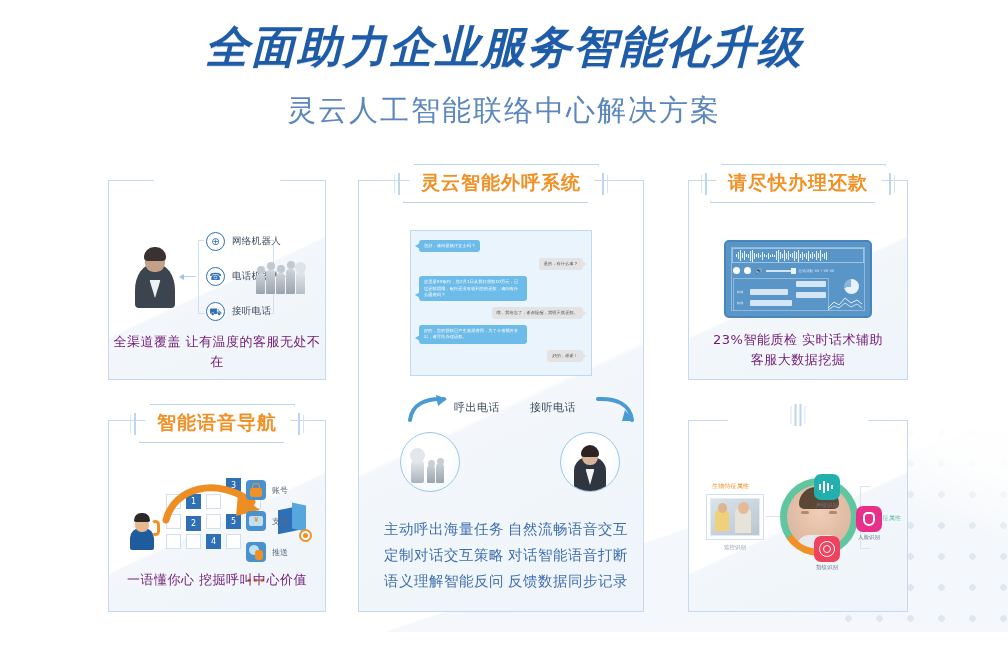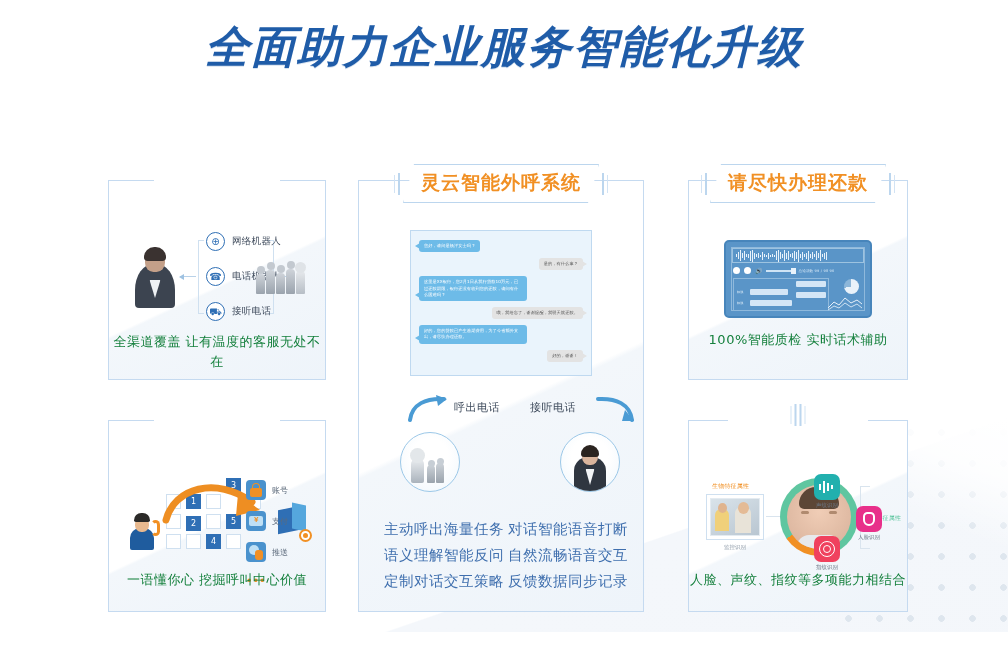--- a/index.html
+++ b/index.html
@@ -79,21 +79,21 @@
     border: 1.5px solid #bcd6ee;
     padding: 5px 17px 6px 17px;
     color: #f19024;
     font-size: 19px; font-weight: 700; letter-spacing: 1px;
     white-space: nowrap;
     font-family: "DejaVu Sans", "Liberation Sans", sans-serif;
     clip-path: polygon(11px 0, 100% 0, calc(100% - 11px) 100%, 0 100%);
   }
   .card-caption {
     position: absolute; left: 0; right: 0;
-    text-align: center; color: #15803d;
+    text-align: center; color: #701a75;
     font-size: 13px; line-height: 20px; letter-spacing: .5px;
     font-family: "DejaVu Sans", "Liberation Sans", sans-serif;
   }
 
   
   .c1-agent {
     position: absolute; left: 24px; top: 66px;
     width: 46px; height: 62px;
   }
   .person-silhouette {
@@ -259,20 +259,21 @@
 <body>
 
 <div id="page">
 
   <div class="bg-diagonal"></div>
   <div class="bg-dots"></div>
   <div class="bg-dots-fade"></div>
 
   <div class="header">
     <div class="main-title">全面助力企业服务智能化升级</div>
+    <div class="sub-title">灵云人工智能联络中心解决方案</div>
   </div>
 
   <div class="card" style="left:108px; top:180px; width:218px; height:200px;">
     <div class="card-body"></div>
     <div class="card-frame">
       <div class="cb" style="left:0;   top:0;    width:1px; height:200px;"></div>
       <div class="cb" style="right:0;  top:0;    width:1px; height:200px;"></div>
       <div class="cb" style="left:0;   top:0;    width:46px; height:1px;"></div>
       <div class="cb" style="right:0;  top:0;    width:46px; height:1px;"></div>
       <div class="cb" style="left:0;   bottom:0; width:218px; height:1px;"></div>
@@ -368,26 +369,26 @@
     </div>
     <div class="avatar-circle" style="left:202px; top:252px;">
       <div style="position:absolute;left:50%;transform:translateX(-50%);bottom:0;width:32px;height:34px;background:#2f3640;border-radius:14px 14px 2px 2px;"></div>
       <div style="position:absolute;left:50%;transform:translateX(-50%);bottom:26px;width:16px;height:18px;background:#d9b49c;border-radius:50% 50% 45% 45%;"></div>
       <div style="position:absolute;left:50%;transform:translateX(-50%);bottom:34px;width:18px;height:12px;background:#2b2420;border-radius:9px 9px 3px 3px;"></div>
       <div style="position:absolute;left:50%;transform:translateX(-50%);bottom:6px;width:9px;height:16px;background:#f2f4f6;clip-path:polygon(50% 100%,0 0,100% 0);"></div>
     </div>
 
     <div class="feat-col" style="left:24px; top:336px; width:124px;">
       <div>主动呼出海量任务</div>
+      <div>定制对话交互策略</div>
       <div>语义理解智能反问</div>
-      <div>定制对话交互策略</div>
     </div>
     <div class="feat-col" style="left:148px; top:336px; width:124px;">
+      <div>自然流畅语音交互</div>
       <div>对话智能语音打断</div>
-      <div>自然流畅语音交互</div>
       <div>反馈数据同步记录</div>
     </div>
   </div>
 
   <div class="card" style="left:688px; top:180px; width:220px; height:200px;">
     <div class="card-body"></div>
     <div class="card-frame">
       <div class="cb" style="left:0;  top:0;    width:1px; height:200px;"></div>
       <div class="cb" style="right:0; top:0;    width:1px; height:200px;"></div>
       <div class="cb" style="left:0;  top:0;    width:40px; height:1px;"></div>
@@ -470,32 +471,40 @@
       <div class="va-charts">
         <div class="va-pie"></div>
         <svg class="va-line" viewBox="0 0 36 16">
           <polyline points="1,13 7,7 12,10 18,3 24,8 30,5 35,9" stroke="#e6f0f9" stroke-width="1" fill="none"></polyline>
           <polyline points="1,15 7,11 12,13 18,8 24,12 30,9 35,13" stroke="#cfe2f2" stroke-width="1" fill="none"></polyline>
         </svg>
       </div>
     </div>
 
     <div class="card-caption" style="top:150px;">
-      <div>100%智能质检  实时话术辅助</div>
+      <div>23%智能质检  实时话术辅助</div>
+      <div>客服大数据挖掘</div>
     </div>
   </div>
 
   <div class="card" style="left:108px; top:420px; width:218px; height:192px;">
     <div class="card-body"></div>
     <div class="card-frame">
       <div class="cb" style="left:0;  top:0;    width:1px; height:192px;"></div>
       <div class="cb" style="right:0; top:0;    width:1px; height:192px;"></div>
       <div class="cb" style="left:0;  top:0;    width:46px; height:1px;"></div>
       <div class="cb" style="right:0; top:0;    width:46px; height:1px;"></div>
       <div class="cb" style="left:0;  bottom:0; width:218px; height:1px;"></div>
+    </div>
+    <div class="card-title-wrap">
+      <div class="title-bar thin"></div>
+        <div class="title-bar"></div>
+      <div class="title-badge">智能语音导航</div>
+      <div class="title-bar"></div>
+        <div class="title-bar thin"></div>
     </div>
 
     <div class="ivr-person">
       <div style="position:absolute;bottom:0;left:4px;width:24px;height:22px;background:#1f5c9e;border-radius:10px 10px 2px 2px;"></div>
       <div style="position:absolute;bottom:18px;left:9px;width:14px;height:15px;background:#e8b98f;border-radius:50% 50% 45% 45%;"></div>
       <div style="position:absolute;bottom:28px;left:8px;width:16px;height:9px;background:#2b2a28;border-radius:8px 8px 2px 2px;"></div>
       <div style="position:absolute;bottom:14px;right:0;width:9px;height:16px;border:3px solid #f19024;border-radius:5px;border-left-color:transparent;"></div>
     </div>
 
     <div class="ivr-grid">
@@ -613,16 +622,15 @@
       </div>
       <div class="ai-badge-label" style="left:41px; top:66px;">人脸识别</div>
 
       <div class="ai-badge" style="left:6px; top:68px; background:#f0415e;">
         <span style="position:absolute;left:5px;top:5px;width:16px;height:16px;border:1.6px solid #fff;border-radius:50%;"></span>
         <span style="position:absolute;left:9px;top:9px;width:8px;height:8px;border:1.6px solid #fff;border-radius:50%;"></span>
       </div>
       <div class="ai-badge-label" style="left:-1px; top:96px;">指纹识别</div>
     </div>
 
-    <div class="card-caption" style="top:150px;">人脸、声纹、指纹等多项能力相结合</div>
   </div>
 
 </div>
 
 </body></html>

